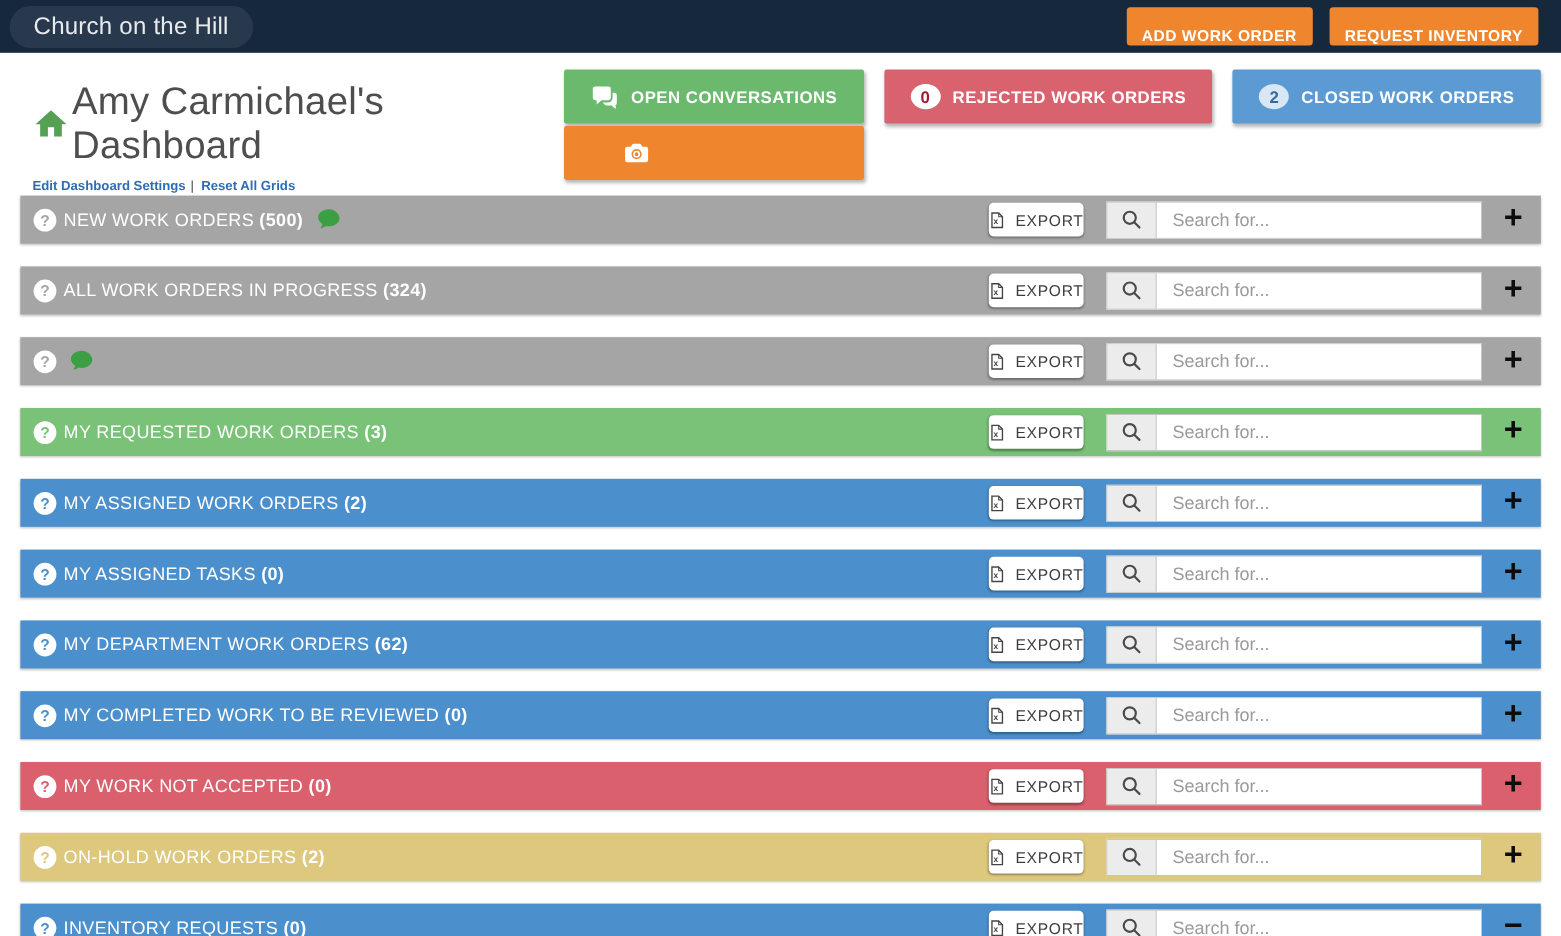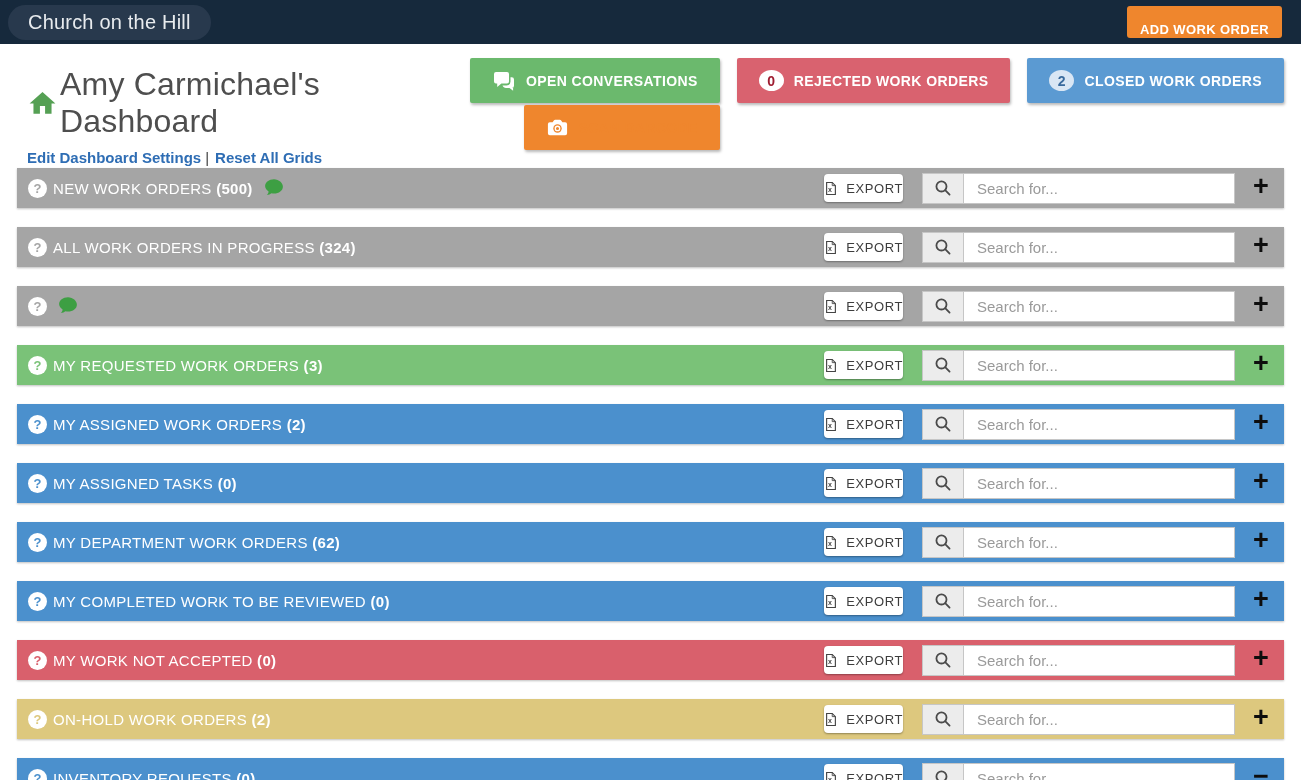--- a/index.html
+++ b/index.html
@@ -15,29 +15,29 @@
              color:#fff; font-size:13px; font-weight:bold; letter-spacing:.4px;
              font-family:inherit; cursor:pointer; }
   .nav-btn:last-child { margin-right:19px; }
 
   
   .dash-head { display:flex; align-items:flex-start; padding:14px 17px 0 17px; }
   .dash-left { flex:1; padding-left:10px; }
   .title-row { display:flex; align-items:center; margin-top:8px; }
   .home-ic { width:31px; height:31px; display:inline-flex; }
   .page-title { font-size:32px; font-weight:500; color:#4e4e4e; margin-left:2px; letter-spacing:.2px; }
-  .links-row { margin-top:9px; font-size:15px; font-weight:600; }
+  .links-row { margin-top:9px; font-size:11px; font-weight:600; }
   .links-row a { text-decoration:none; cursor:pointer; }
   .links-row .sep { color:#444; margin:0 6px 0 4px; font-weight:400; }
 
   .action-btn { height:45px; border:none; border-radius:2px; color:#fff; font-size:14px;
                 font-weight:bold; letter-spacing:.4px; font-family:inherit; cursor:pointer;
                 display:inline-flex; align-items:center; justify-content:center; gap:10px;
                 padding:0 22px; box-shadow:1px 2px 3px rgba(0,0,0,.28); }
-  .btn-col { display:flex; flex-direction:column; align-items:flex-end; gap:2px; margin-left:12px; }
+  .btn-col { display:flex; flex-direction:column; gap:2px; margin-left:12px; }
   .action-row { display:flex; gap:17px; margin-left:17px; }
   .badge { display:inline-flex; align-items:center; justify-content:center;
            min-width:25px; height:21px; border-radius:50%; font-size:14px; font-weight:bold; }
 
   
   .grids { padding:0 17px; margin-top:2px; }
   .bar { height:40px; margin-bottom:19px; display:flex; align-items:center;
          padding:0 10px 0 11px; box-shadow:0 1px 2px rgba(0,0,0,.25); }
   .q { width:19px; height:19px; border-radius:50%; background:#fff; border:none;
        font-size:13px; font-weight:bold; font-family:inherit; cursor:pointer;
@@ -60,20 +60,21 @@
               font-size:27px; font-weight:800; line-height:1; color:#0d0d0d;
               font-family:inherit; cursor:pointer; padding:0 0 3px 0; }
 </style>
 </head>
 <body>
 
 <header class="topnav" style="background-color: rgb(22, 41, 60);">
   <div class="brand-pill" style="background-color: rgb(40, 57, 77);">Church on the Hill</div>
   <div class="spacer"></div>
   <button class="nav-btn" style="background-color: rgb(239, 134, 45);">ADD WORK ORDER</button>
+  <button class="nav-btn" style="background-color: rgb(239, 134, 45);">REQUEST INVENTORY</button>
 </header>
 
 <div class="dash-head">
   <div class="dash-left">
     <div class="title-row">
       <span class="home-ic" style="color: rgb(85, 160, 84);">
         <svg viewBox="0 0 24 24" width="31" height="31" fill="currentColor">
           <path d="M10 20v-6h4v6h5v-8h3L12 3 2 12h3v8z"></path>
         </svg>
       </span>

